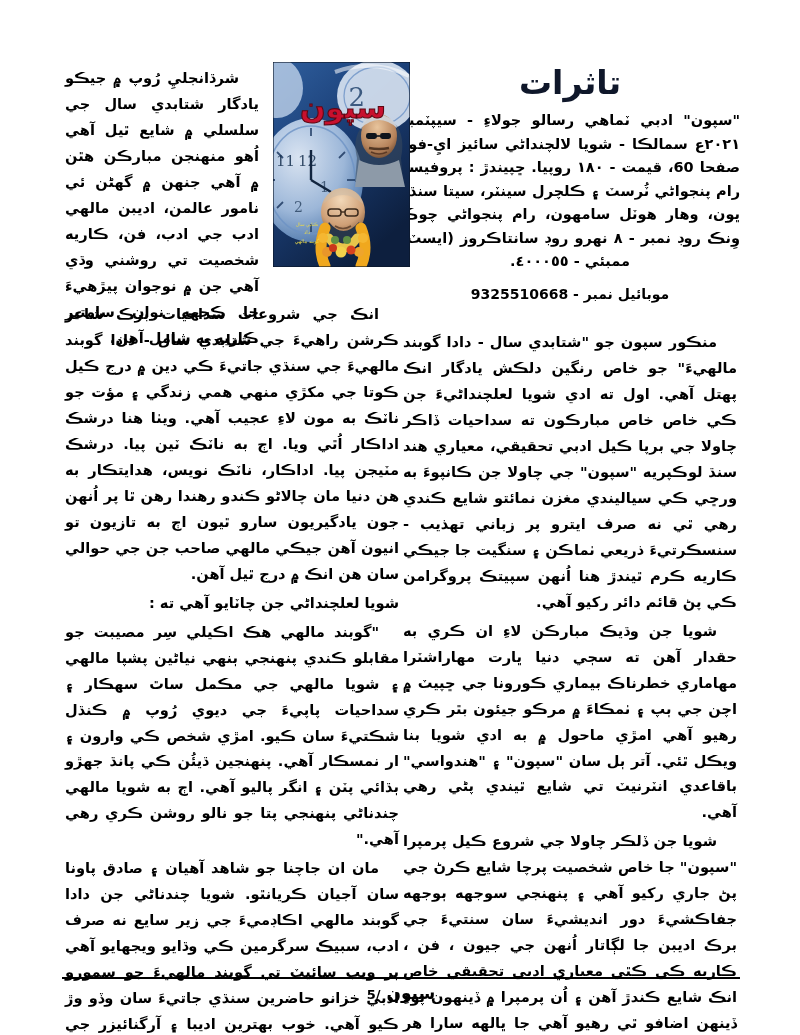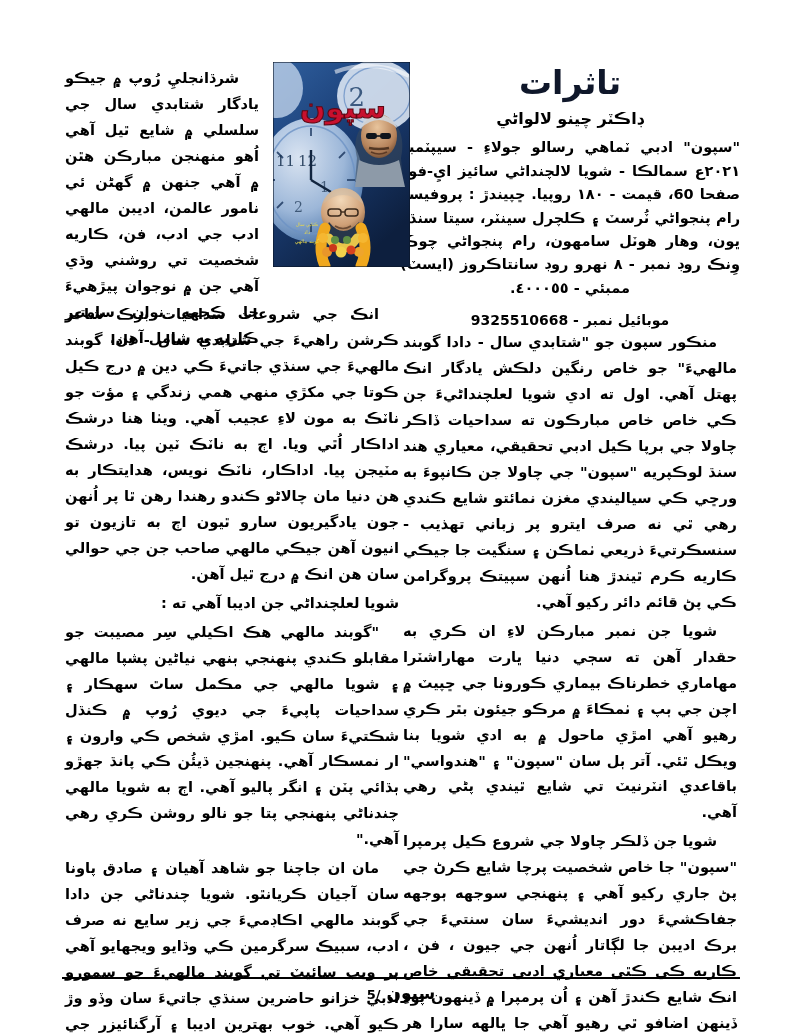--- a/index.html
+++ b/index.html
@@ -143,21 +143,20 @@
     font-size: 13px;
   }
 </style>
 </head>
 <body>
 
 <div class="page">
 
   <div class="title-block">
     <h1 class="article-title">تاثرات</h1>
-    <div class="byline">ڊاڪٽر چينو لالواڻي</div>
     <p class="pubinfo">"سپون" ادبي ٽماهي رسالو جولاءِ - سيپٽمبر ٢٠٢١ع سمالڪا - شويا لالچنداڻي سائيز ايِ-فورُ صفحا 60، قيمت - ١٨٠ روپيا. ڇپيندڙ : پروفيسر رام پنجواڻي ٽُرسٽ ۽ ڪلچرل سينٽر، سيتا سنڌو ڀون، وهار هوٽل سامهون، رام پنجواڻي چوڪ وِنڪ روڊ نمبر - ٨ نهرو روڊ سانتاڪروز (ايسٽ) ممبئي - ٤٠٠٠٥٥.</p>
     <div class="mobile-line">
       <span>موبائيل نمبر -</span>
       <span class="ltr-num">9325510668</span>
     </div>
   </div>
 
   <div class="cover-wrap">
     <svg class="cover" viewBox="0 0 137 205" preserveAspectRatio="none">
       <defs>
@@ -262,29 +261,29 @@
       </g>
     </svg>
   </div>
 
   <div class="col col-left">
     <p>شرڌانجليِ رُوپ ۾ جيڪو يادگار شتابدي سال جي سلسلي ۾ شايع ٿيل آهي اُهو منهنجن مبارڪن هٿن ۾ آهي جنهن ۾ گهڻن ئي نامور عالمن، اديبن مالهي ادب جي ادب، فن، ڪاريه شخصيت تي روشني وڌي آهي جن ۾ نوجوان پيڙهيءَ جا ڪجهه نوان سامتير ڪاريه به شامل آهن.</p>
   </div>
 
   <div class="col col-left-wide">
     <p>انڪ جي شروعات سداحيات برڪ شاعر ڪرشن راهيءَ جي شتابدي سال - دادا گوبند مالهيءَ جي سنڌي جاتيءَ ڪي دين ۾ درج ڪيل ڪوتا جي مکڙي منهي همي زندگي ۽ مؤت جو ناٽڪ به مون لاءِ عجيب آهي. ويٺا هنا درشڪ اداڪار اُٿي ويا. اڄ به ناٽڪ ٽين پيا. درشڪ مٽيجن پيا. اداڪار، ناٽڪ نويس، هدايتڪار به هن دنيا مان چالاڻو ڪندو رهندا رهن ٿا پر اُنهن جون يادگيريون سارو ٿيون اڄ به تازيون تو انيون آهن جيڪي مالهي صاحب جن جي حوالي سان هن انڪ ۾ درج ٿيل آهن.</p>
-    <p class="no-indent">شويا لعلچنداڻي جن اديبا آهي ته :</p>
+    <p class="no-indent">شويا لعلچنداڻي جن چاٽايو آهي ته :</p>
     <p>"گوبند مالهي هڪ اڪيلي سِر مصيبت جو مقابلو ڪندي پنهنجي ٻنهي نياڻين پشپا مالهي ۽ شويا مالهي جي مڪمل ساٿ سهڪار ۽ سداحيات پاپيءَ جي ديوي رُوپ ۾ ڪنڌل شڪتيءَ سان ڪيو. امڙي شخص ڪي وارون ۽ ار نمسڪار آهي. پنهنجين ڌيئُن ڪي پانڌ جهڙو ٻڌائي پٽن ۽ انگر پاليو آهي. اڄ به شويا مالهي چندناڻي پنهنجي پتا جو نالو روشن ڪري رهي آهي."</p>
     <p>مان ان جاچنا جو شاهد آهيان ۽ صادق پاونا سان آجيان ڪريانٿو. شويا چندناڻي جن دادا گوبند مالهي اڪاڊميءَ جي زير سايع نه صرف ادب، سبيڪ سرگرمين ڪي وڌايو ويجهايو آهي پر ويب سائيٽ تي گوبند مالهيءَ جو سمورو ادبي خزانو حاضرين سنڌي جاتيءَ سان وڏو وڙ ڪيو آهي. خوب بهترين اديبا ۽ آرگنائيزر جي رُوپ ۾ اُڀري بيٺي آهي.</p>
 
   </div>
 
   <div class="col col-right">
     <p>منڪور سپون جو "شتابدي سال - دادا گوبند مالهيءَ" جو خاص رنگين دلڪش يادگار انڪ پهتل آهي. اول ته ادي شويا لعلچنداڻيءَ جن ڪي خاص خاص مبارڪون ته سداحيات ڏاڪر چاولا جي برپا ڪيل ادبي تحقيقي، معياري هند سنڌ لوڪپريه "سپون" جي چاولا جن ڪانپوءَ به ورڇي ڪي سياليندي مغزن نمائتو شايع ڪندي رهي ٿي نه صرف ايترو پر زباني تهذيب - سنسڪرتيءَ ذريعي ٺماڪن ۽ سنگيت جا جيڪي ڪاريه ڪرم ٿيندڙ هنا اُنهن سپيتڪ پروگرامن ڪي پڻ قائم دائر رکيو آهي.</p>
-    <p>شويا جن نمبر مبارڪن لاءِ ان ڪري به حقدار آهن ته سڄي دنيا ڀارت مهاراشٽرا مهاماري خطرناڪ بيماري ڪورونا جي ڇپيٽ ۾ اچن جي ٻپ ۽ ٺمڪاءَ ۾ مرڪو جيئون بٿر ڪري رهيو آهي امڙي ماحول ۾ به ادي شويا بنا ويڪل ٿئي. آتر ٻل سان "سپون" ۽ "هندواسي" باقاعدي انٽرنيٽ تي شايع ٿيندي پڻي رهي آهي.</p>
+    <p>شويا جن وڌيڪ مبارڪن لاءِ ان ڪري به حقدار آهن ته سڄي دنيا ڀارت مهاراشٽرا مهاماري خطرناڪ بيماري ڪورونا جي ڇپيٽ ۾ اچن جي ٻپ ۽ ٺمڪاءَ ۾ مرڪو جيئون بٿر ڪري رهيو آهي امڙي ماحول ۾ به ادي شويا بنا ويڪل ٿئي. آتر ٻل سان "سپون" ۽ "هندواسي" باقاعدي انٽرنيٽ تي شايع ٿيندي پڻي رهي آهي.</p>
     <p>شويا جن ڏلڪر چاولا جي شروع ڪيل پرمپرا "سپون" جا خاص شخصيت پرچا شايع ڪرڻ جي پڻ جاري رکيو آهي ۽ پنهنجي سوجهه ٻوجهه جفاڪشيءَ دور انديشيءَ سان سنتيءَ جي برڪ اديبن جا لڳاتار اُنهن جي جيون ، فن ، ڪاريه ڪي ڪٿي معياري ادبي تحقيقي خاص انڪ شايع ڪندڙ آهن ۽ اُن پرمپرا ۾ ڏينهون پوءِ ڏينهن اضافو ٿي رهيو آهي جا ڀالهه سارا هر جوڳي ۽ آجيان جي لائق آهي.</p>
     <p>امڙو ئي ادبي معياري يادگار سداحيات گوبند مالهيءَ تي</p>
   </div>
 
   <div class="footer">
     <hr class="footer-rule">
     <div class="footer-text">
       <span>سپون</span>
       <span class="pageno">5/</span>
     </div>

